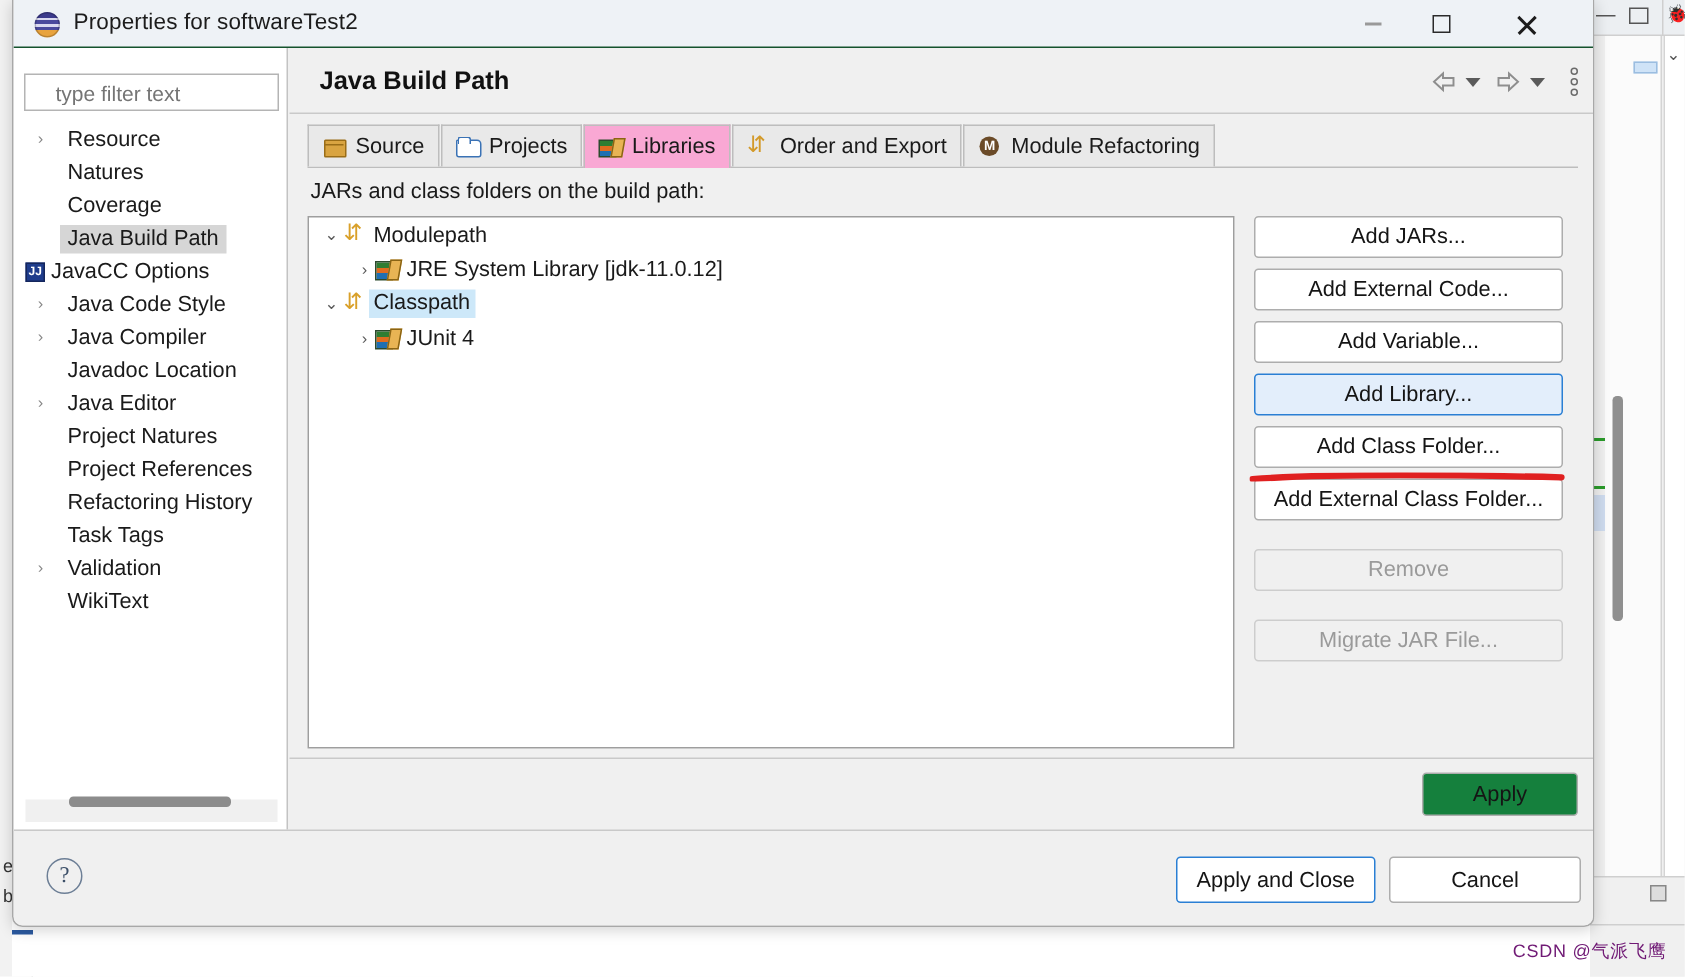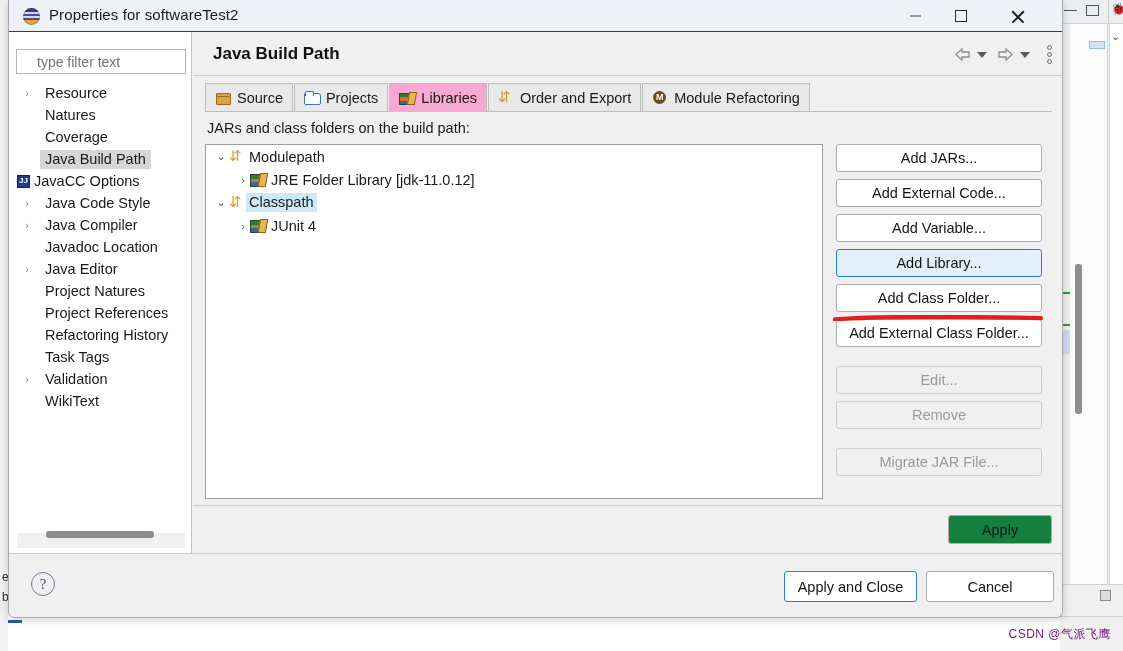--- a/index.html
+++ b/index.html
@@ -535,21 +535,21 @@
 
     <div class="tree-box" id="treebox">
         <div class="tb-row lvl0">
           <span class="tb-tw">⌄</span>
           <span class="tb-ico ico-path"></span>
           <span class="tb-label">Modulepath</span>
         </div>
         <div class="tb-row lvl1">
           <span class="tb-tw">›</span>
           <span class="tb-ico ico-lib"></span>
-          <span class="tb-label">JRE Folder Library [jdk-11.0.12]</span>
+          <span class="tb-label">JRE System Library [jdk-11.0.12]</span>
         </div>
         <div class="tb-row lvl0">
           <span class="tb-tw">⌄</span>
           <span class="tb-ico ico-path"></span>
           <span class="tb-label sel">Classpath</span>
         </div>
         <div class="tb-row lvl1">
           <span class="tb-tw">›</span>
           <span class="tb-ico ico-lib"></span>
           <span class="tb-label">JUnit 4</span>
@@ -557,21 +557,20 @@
       </div>
 
     <div class="btn-col" id="btncol">
         <button class="btn">Add JARs...</button>
         <button class="btn">Add External Code...</button>
         <button class="btn">Add Variable...</button>
         <button class="btn focused">Add Library...</button>
         <button class="btn">Add Class Folder...</button>
         <button class="btn">Add External Class Folder...</button>
         <div class="btn-gap"></div>
-        <button class="btn disabled" disabled="">Edit...</button>
         <button class="btn disabled" disabled="">Remove</button>
         <div class="btn-gap"></div>
         <button class="btn disabled" disabled="">Migrate JAR File...</button>
       </div>
 
     <svg class="red-underline" viewBox="0 0 212 6" preserveAspectRatio="none">
       <path d="M2 4.4 C40 1.6, 120 1.2, 208 3.2" stroke="#e02020" stroke-width="4.2" fill="none" stroke-linecap="round"></path>
     </svg>
 
     <div class="apply-sep"></div>

